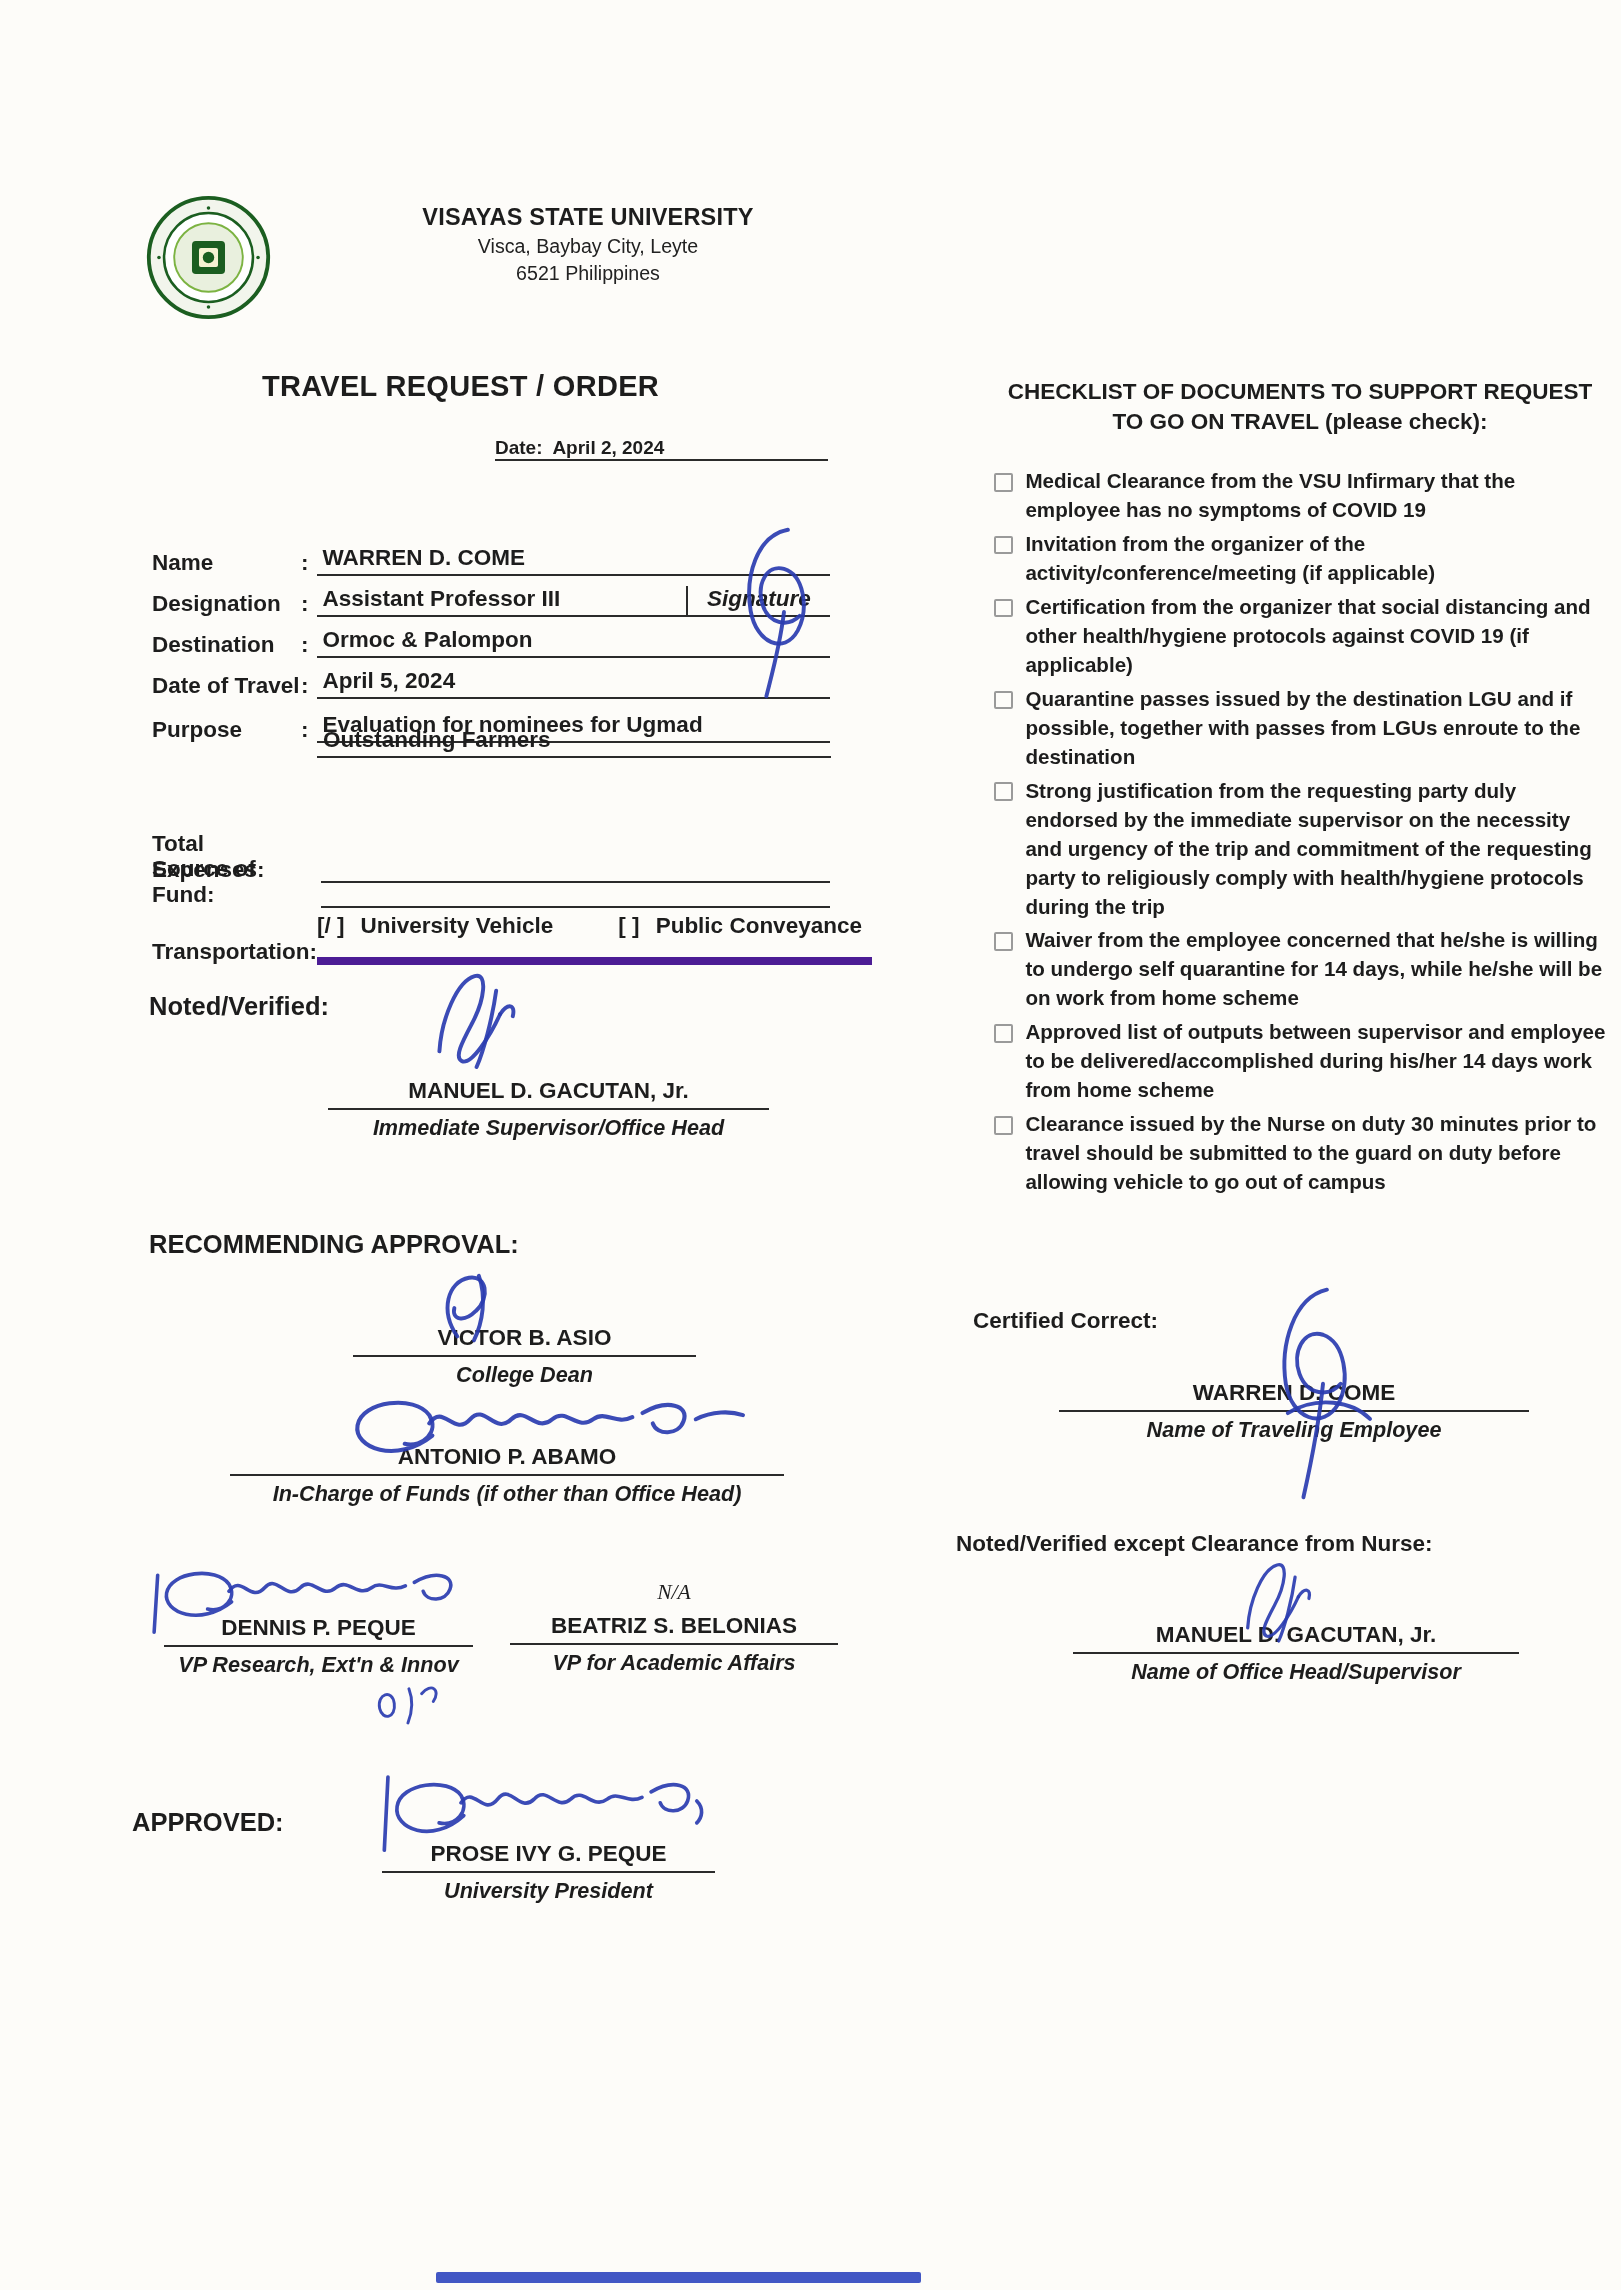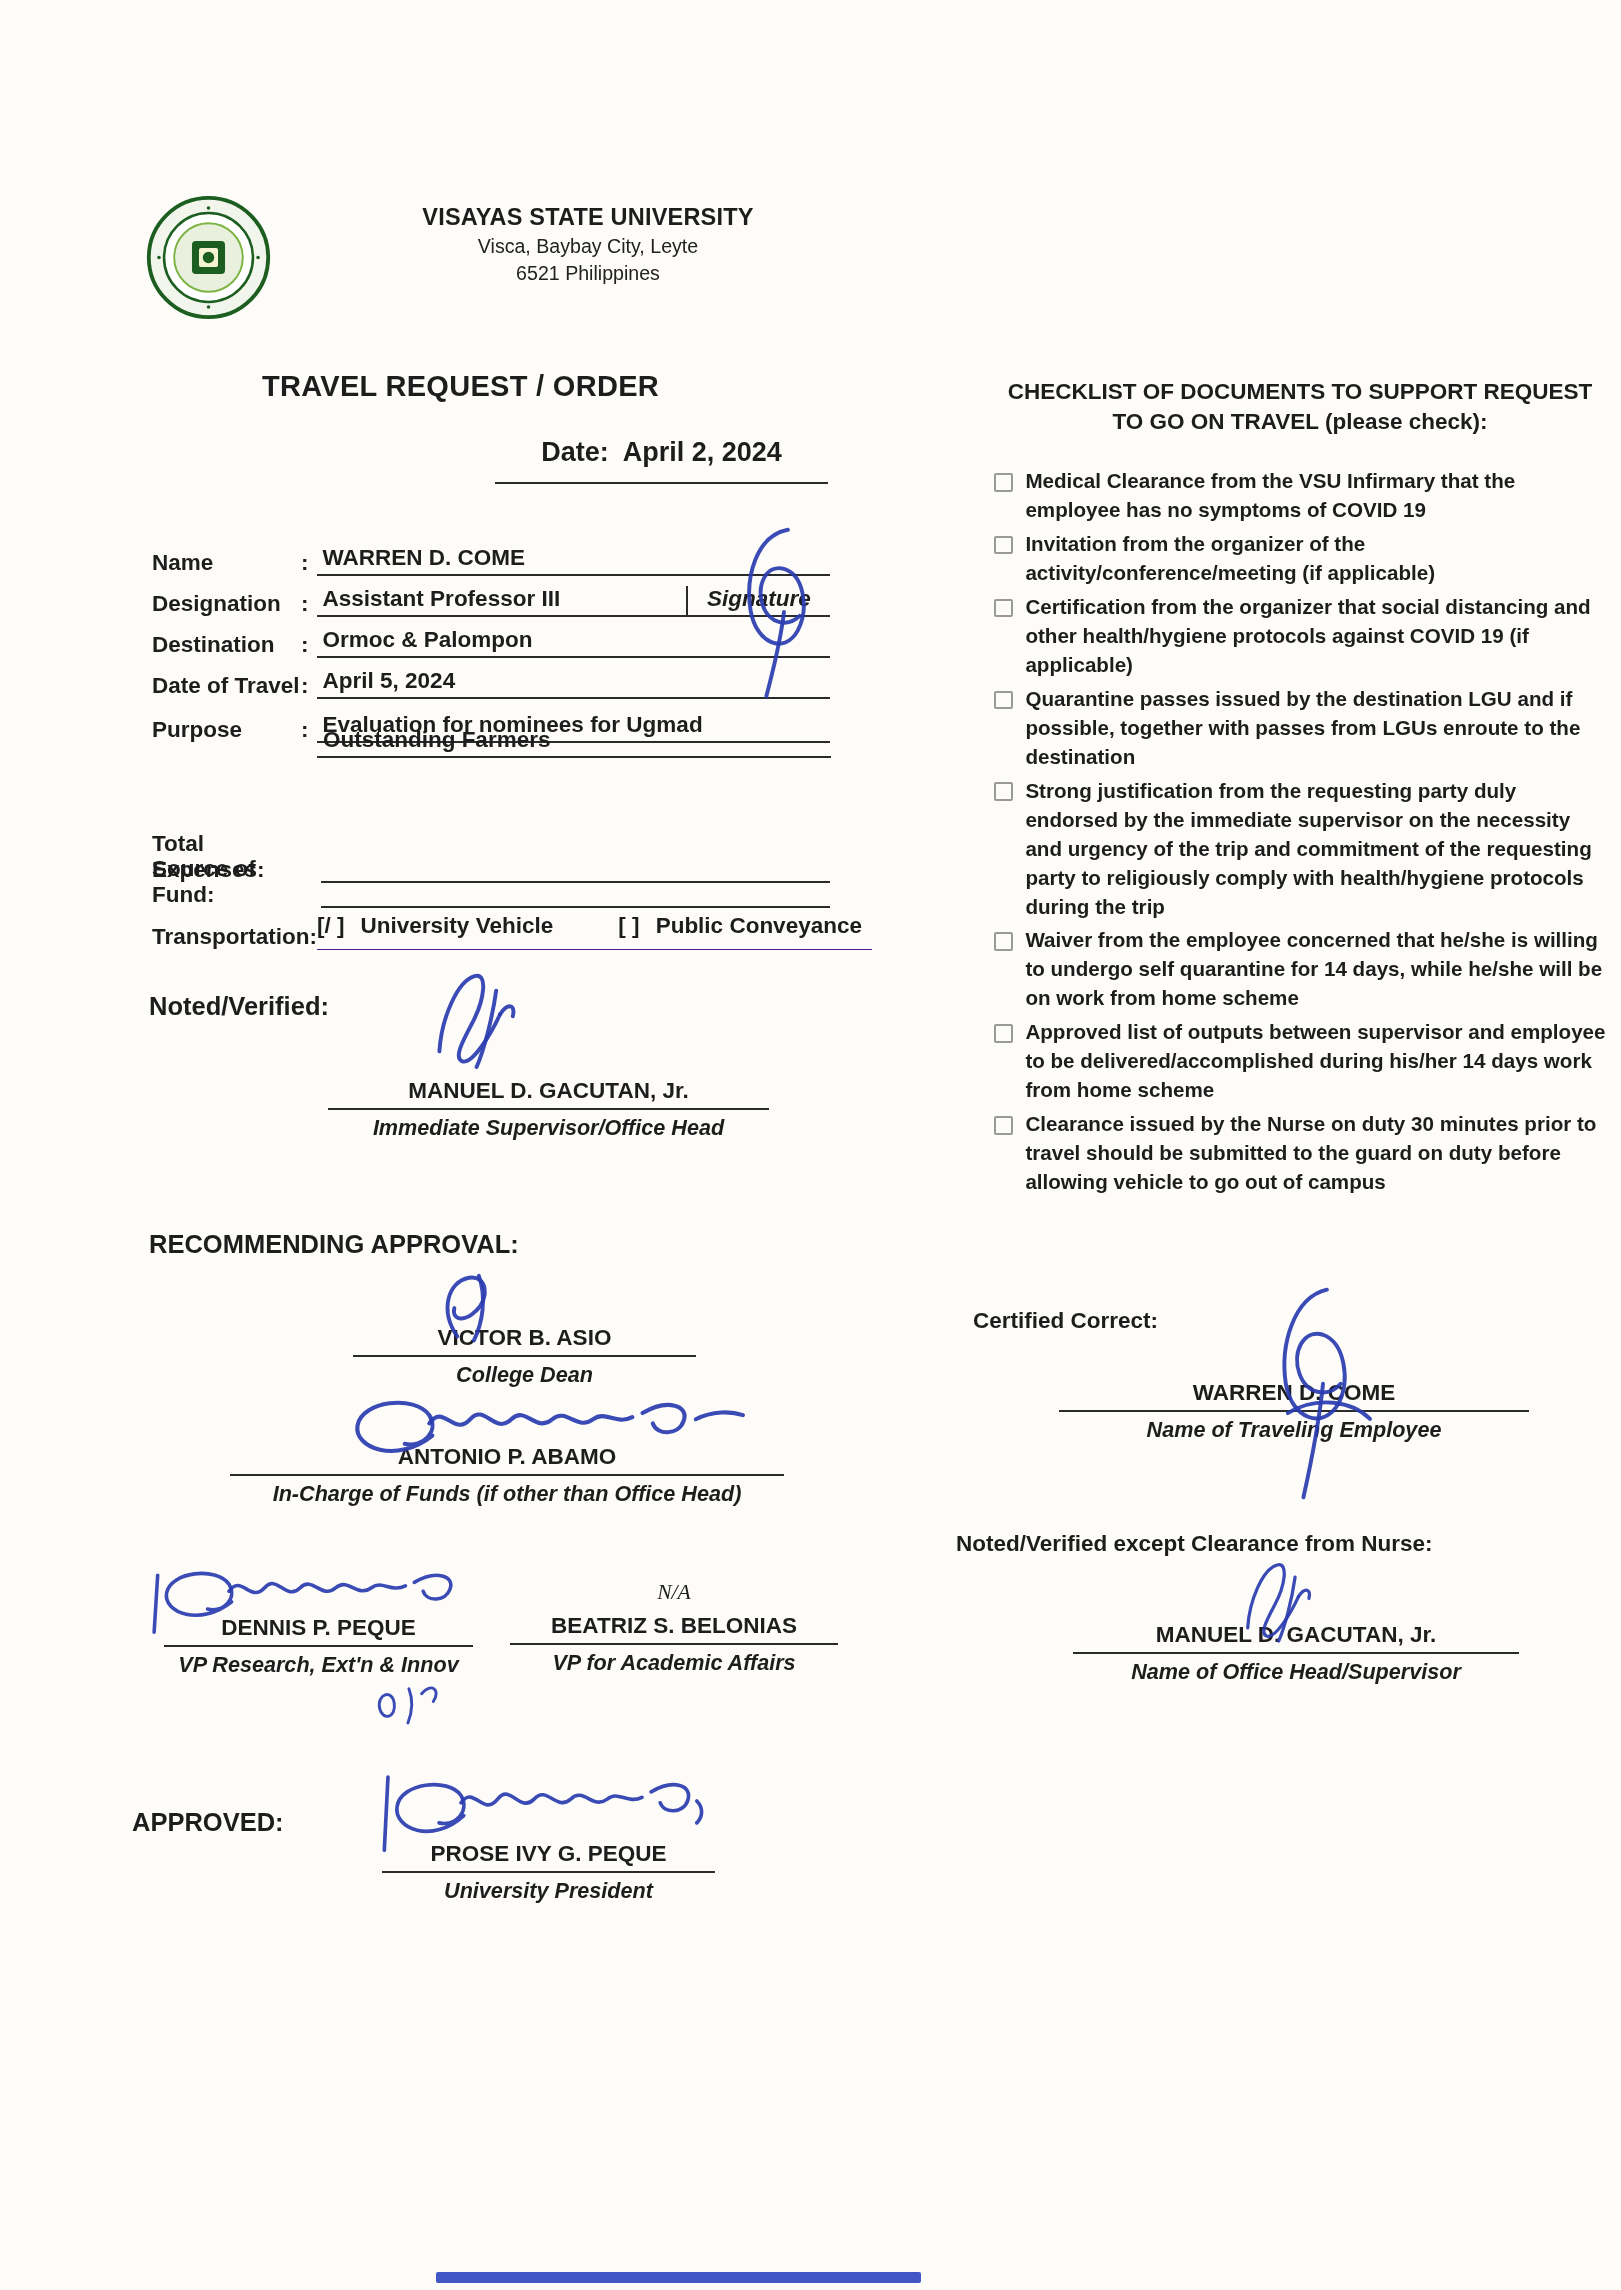--- a/index.html
+++ b/index.html
@@ -8,32 +8,32 @@
     background:#fdfcf9;overflow:hidden;color:#1d1d1d;
     font-family:"Liberation Sans",sans-serif;
   }
   
   .seal{position:absolute;left:145px;top:194px;width:127px;height:127px;}
   .univ-head{position:absolute;left:392px;top:204px;width:392px;text-align:center;}
   .univ-name{font-weight:700;font-size:23.5px;letter-spacing:0.2px;}
   .univ-addr{font-size:19.6px;margin-top:3.9px;color:#222;}
   
   .doc-title{position:absolute;left:245px;top:370px;width:431px;text-align:center;font-weight:700;font-size:29px;letter-spacing:0.3px;}
-  .date-line{position:absolute;left:495px;top:437px;width:333px;border-bottom:2px solid #2b2b2b;font-weight:700;font-size:27px;text-align:center;padding-bottom:14px;}
+  .date-line{position:absolute;left:495px;top:437px;width:333px;border-bottom:2px solid #2b2b2b;font-weight:700;font-size:19px;text-align:left;padding-bottom:0;}
   
   .form-row{position:absolute;left:152px;width:678px;display:flex;align-items:flex-end;font-size:22.5px;font-weight:700;}
   .fr-label{width:149px;}
   .fr-colon{width:15.7px;}
   .fr-value{flex:1;border-bottom:2px solid #2b2b2b;padding:0 3.9px 2.9px 5.9px;}
   .sig-cell{width:142px;border-bottom:2px solid #2b2b2b;border-left:2px solid #2b2b2b;font-style:italic;text-align:center;padding-bottom:2.9px;}
   .free-line{position:absolute;border-bottom:2px solid #2b2b2b;font-size:22.5px;font-weight:700;padding:0 3.9px 2.9px 5.9px;}
   .tl-row{position:absolute;left:152px;width:678px;display:flex;align-items:flex-end;font-size:22.5px;font-weight:700;}
   .tl-label{width:169px;}
   .tl-line{flex:1;border-bottom:2px solid #2b2b2b;height:29px;}
-  .tr-value{flex:1;border-bottom:1px solid #4c1d95;padding-bottom:10px;white-space:nowrap;}
+  .tr-value{flex:1;border-bottom:8px solid #4c1d95;padding-bottom:18px;white-space:nowrap;}
   .tr-value span{margin-right:9.8px;}
   .tr-gap{display:inline-block;width:33px;}
   
   .sec-label{position:absolute;font-weight:700;font-size:25.5px;}
   .sm-label{position:absolute;font-weight:700;font-size:22.5px;}
   .sig-block{position:absolute;text-align:center;}
   .sig-name{font-weight:700;font-size:22.5px;border-bottom:2px solid #2b2b2b;padding-bottom:3.9px;}
   .sig-title{font-weight:700;font-style:italic;font-size:21.6px;padding-top:4.9px;}
   .sig-na{font-family:"Liberation Serif",serif;font-style:italic;font-size:21.6px;padding-bottom:7.8px;}
   

